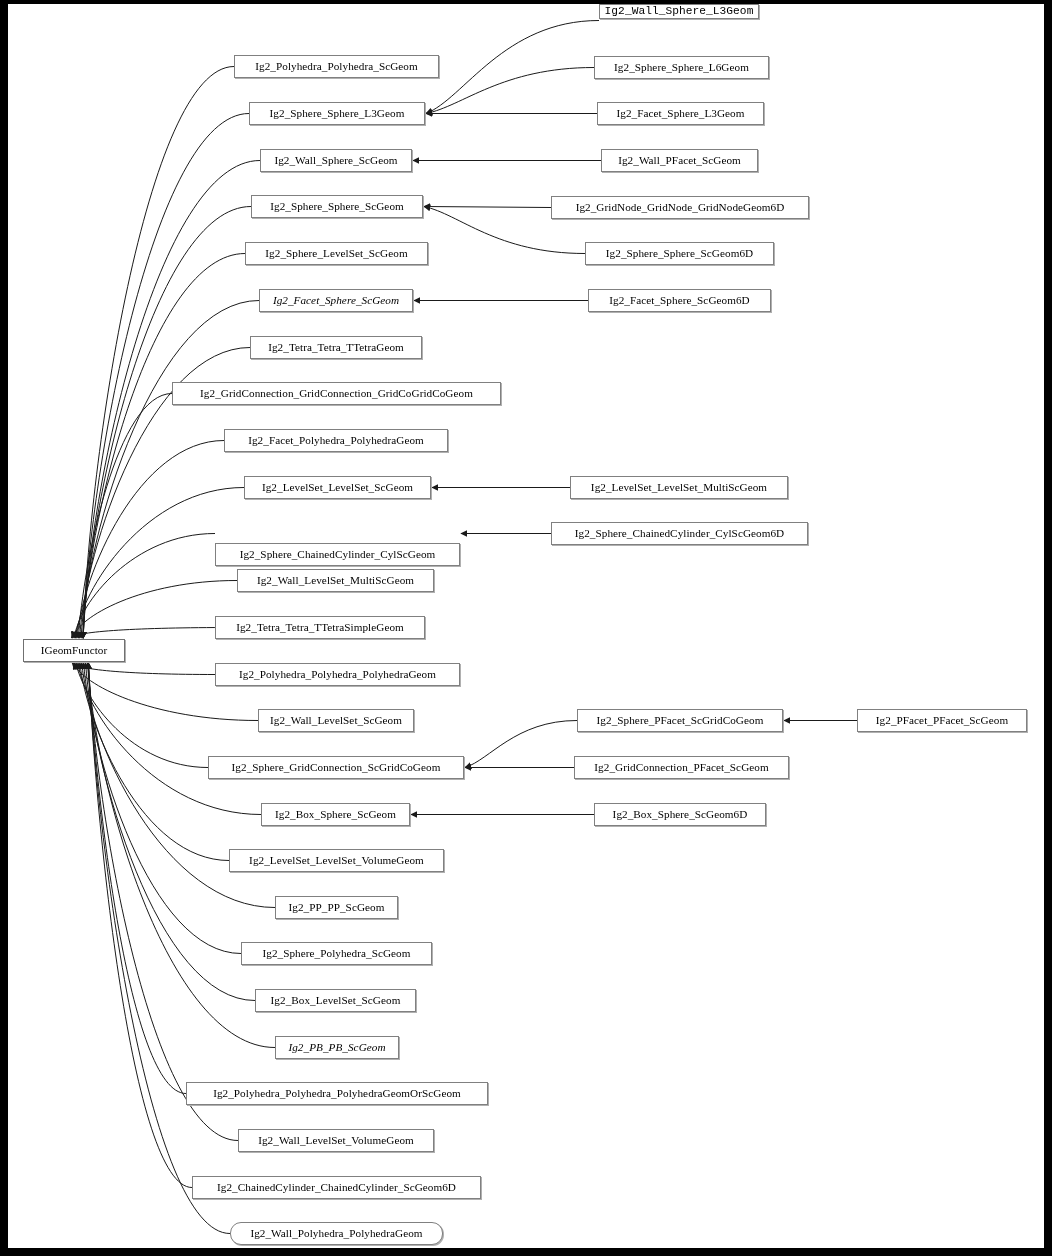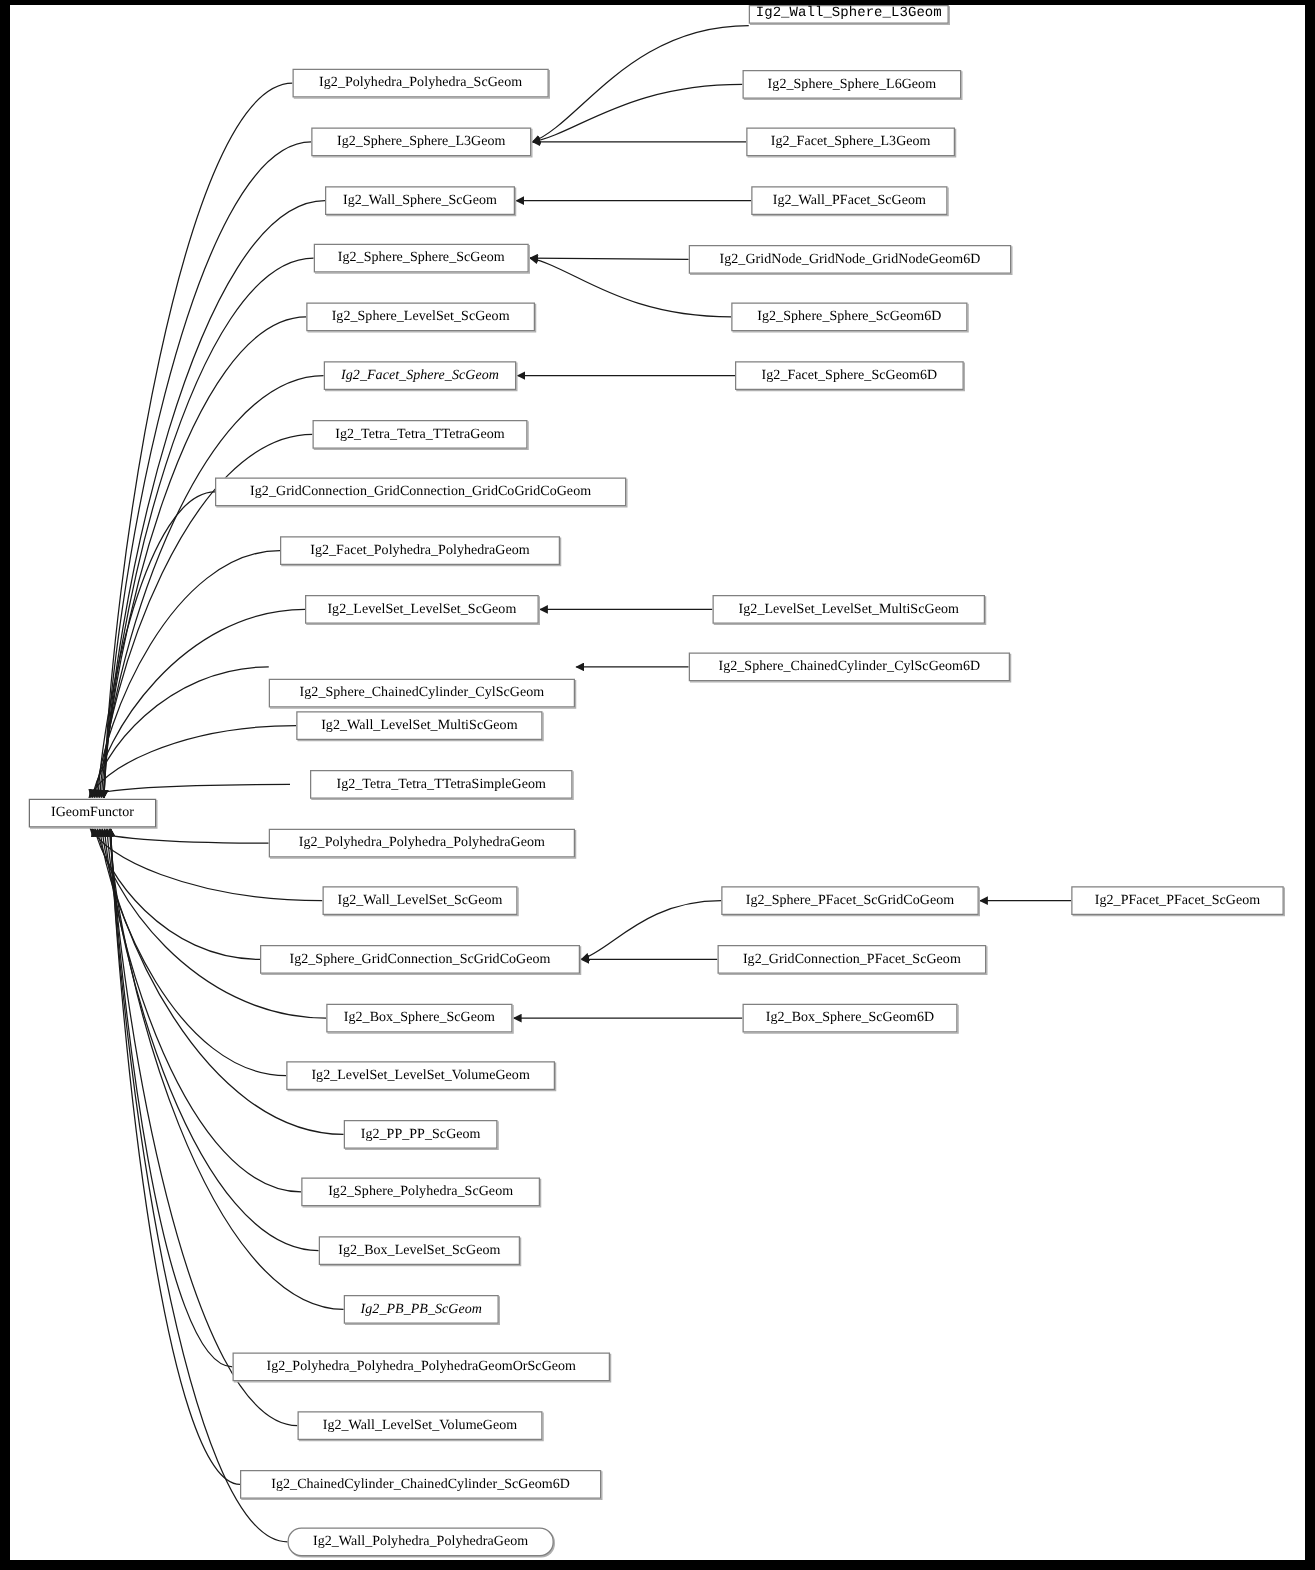--- a/index.html
+++ b/index.html
@@ -142,21 +142,21 @@
         </div>
         <div class="node" style="left: 236px; top: 472px; width: 187px; height: 23px;">
           <span>Ig2_LevelSet_LevelSet_ScGeom</span>
         </div>
         <div class="node" style="left: 207px; top: 518px; width: 245px; height: 23px; margin-top: 21px;">
           <span>Ig2_Sphere_ChainedCylinder_CylScGeom</span>
         </div>
         <div class="node" style="left: 229px; top: 565px; width: 197px; height: 23px;">
           <span>Ig2_Wall_LevelSet_MultiScGeom</span>
         </div>
-        <div class="node" style="left: 240px; top: 612px; width: 210px; height: 23px;">
+        <div class="node" style="left: 207px; top: 612px; width: 210px; height: 23px;">
           <span>Ig2_Tetra_Tetra_TTetraSimpleGeom</span>
         </div>
         <div class="node" style="left: 207px; top: 659px; width: 245px; height: 23px;">
           <span>Ig2_Polyhedra_Polyhedra_PolyhedraGeom</span>
         </div>
         <div class="node" style="left: 250px; top: 705px; width: 156px; height: 23px;">
           <span>Ig2_Wall_LevelSet_ScGeom</span>
         </div>
         <div class="node" style="left: 200px; top: 752px; width: 256px; height: 23px;">
           <span>Ig2_Sphere_GridConnection_ScGridCoGeom</span>

